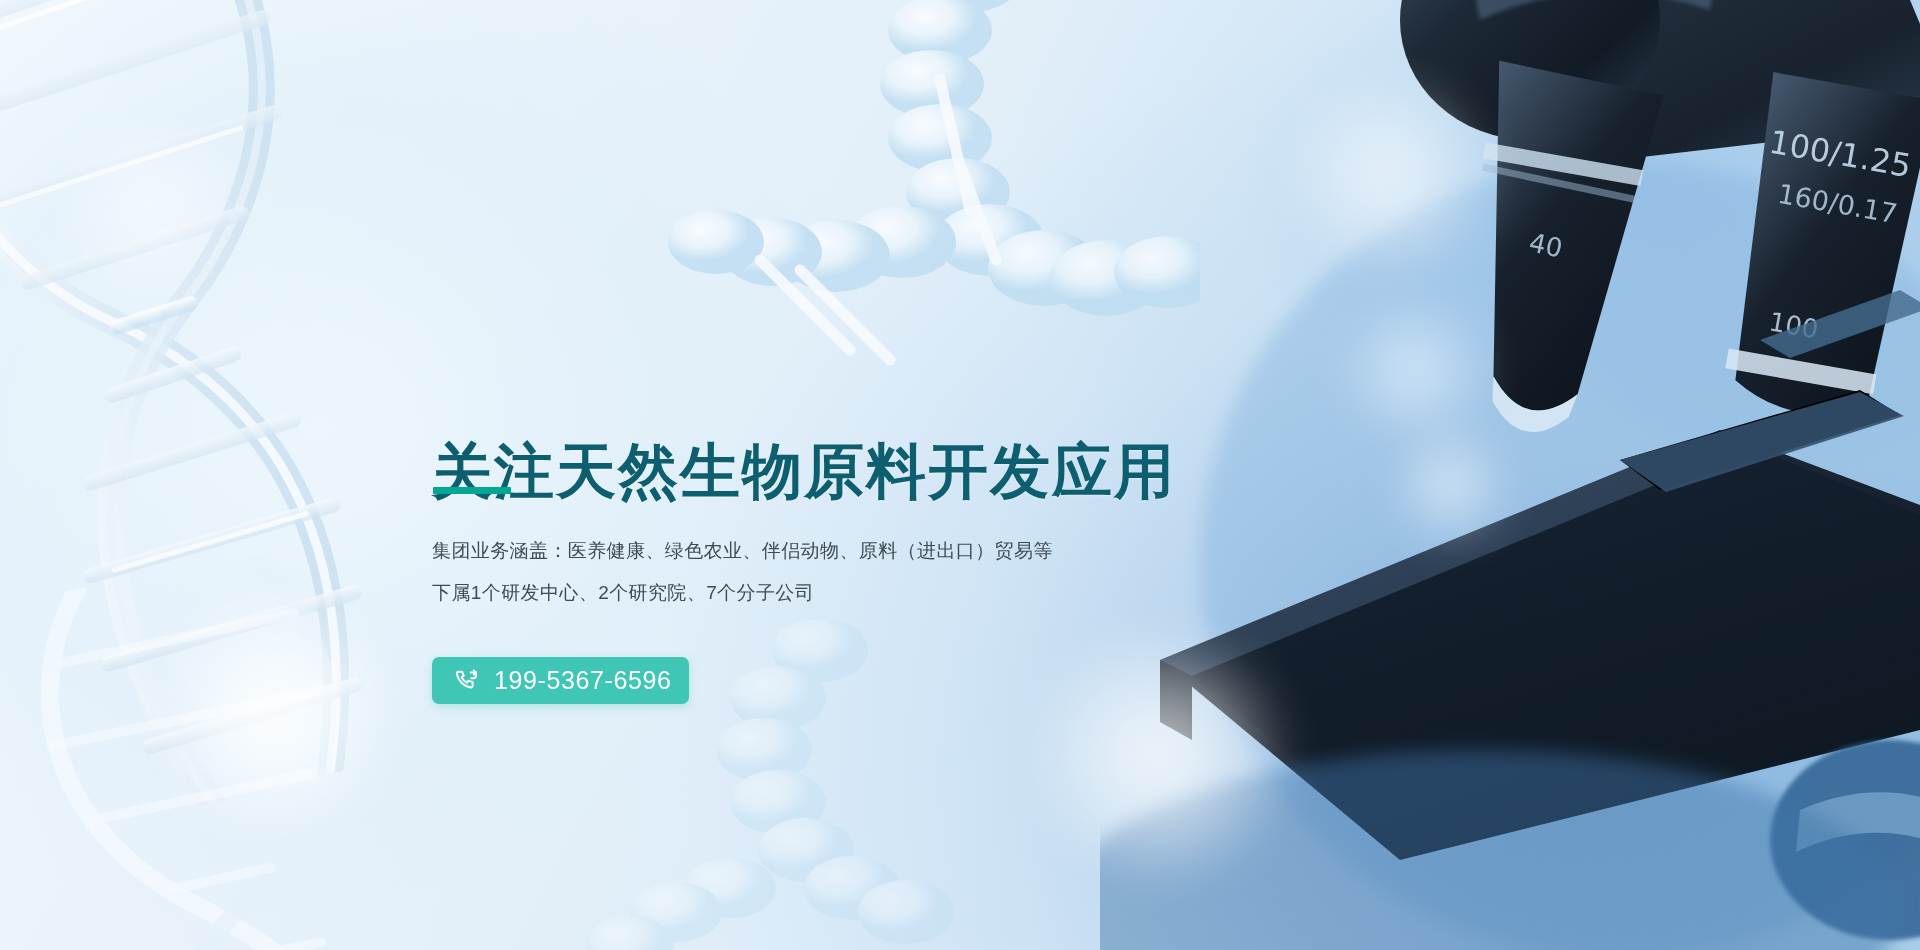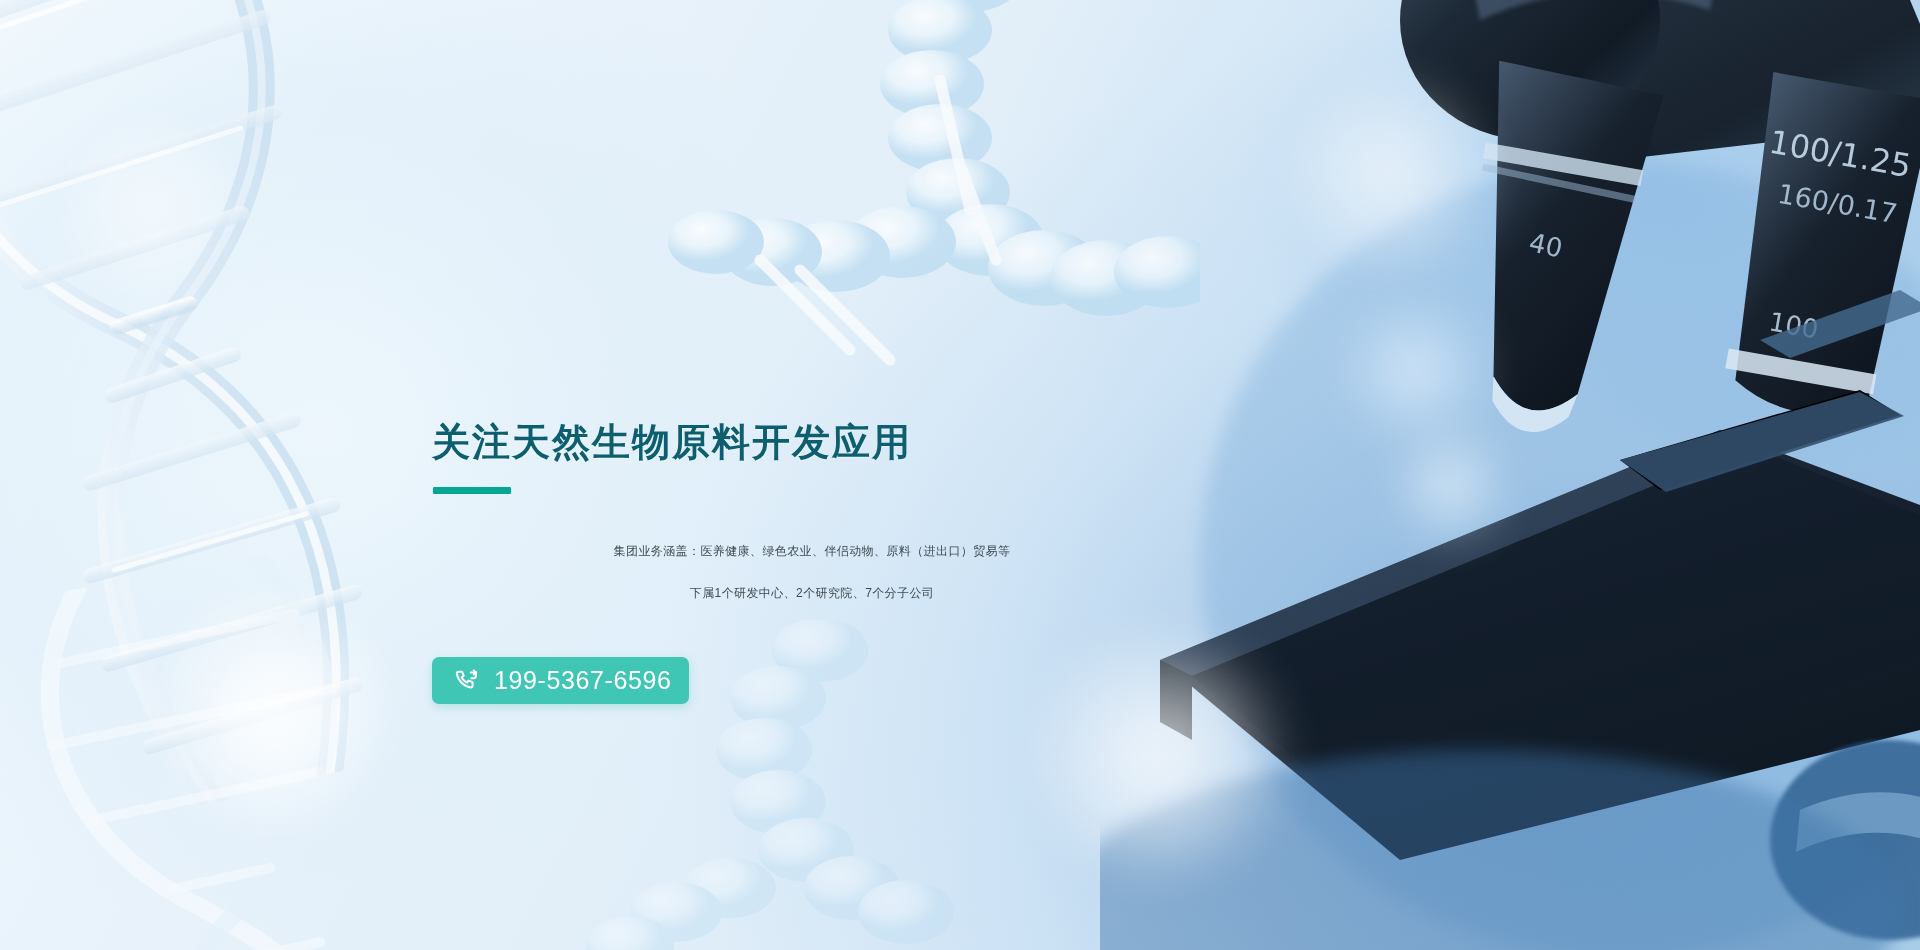--- a/index.html
+++ b/index.html
@@ -47,28 +47,28 @@
   .bk5{left:1390px;top:430px;width:120px;height:110px;background:radial-gradient(circle,rgba(236,246,253,.8) 0%,rgba(255,255,255,0) 72%);}
   .bk6{left:60px;top:120px;width:180px;height:170px;background:radial-gradient(circle,rgba(255,255,255,.6) 0%,rgba(255,255,255,0) 72%);}
 
   
   .scope{position:absolute;right:-40px;top:-40px;width:860px;height:1030px;}
 
   
   .content{position:absolute;left:432px;top:0;width:900px;height:950px;}
   .title{
     position:absolute;top:392px;left:0;
-    font-size:38px;font-weight:bold;letter-spacing:2px;
+    font-size:60px;font-weight:bold;letter-spacing:2px;
     color:#0d5f70;white-space:nowrap;
     text-shadow:0 1px 2px rgba(255,255,255,.45);
   }
   .divider{position:absolute;top:487px;left:1px;width:78px;height:7px;background:#04a794;border-radius:1px;}
   .lede{
     position:absolute;top:530px;left:0;width:760px;
-    font-size:12px;line-height:42px;color:#3f4b52;letter-spacing:.4px;text-align:center;
+    font-size:19px;line-height:42px;color:#3f4b52;letter-spacing:.4px;
   }
   .lede div{white-space:nowrap;}
   .cta{
     position:absolute;top:657px;left:0;
     display:inline-flex;align-items:center;gap:14px;
     height:47px;padding:0 18px 0 22px;
     background:#40c6b4;border-radius:7px;
     box-shadow:0 3px 10px rgba(64,198,180,.3);
     cursor:pointer;border:none;
   }

